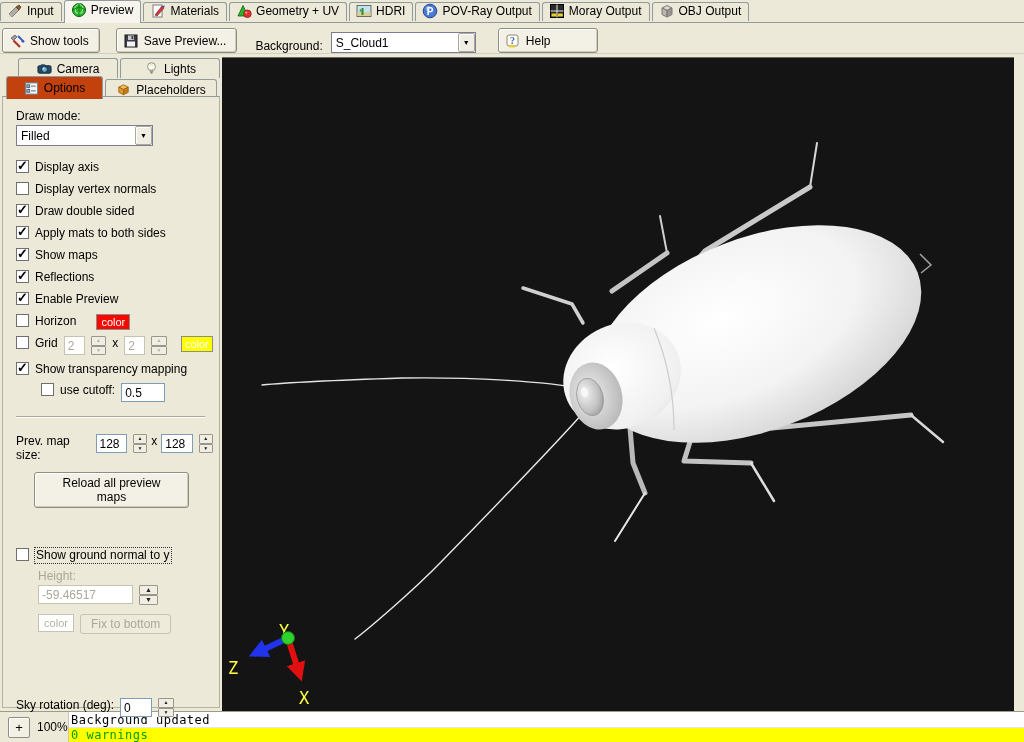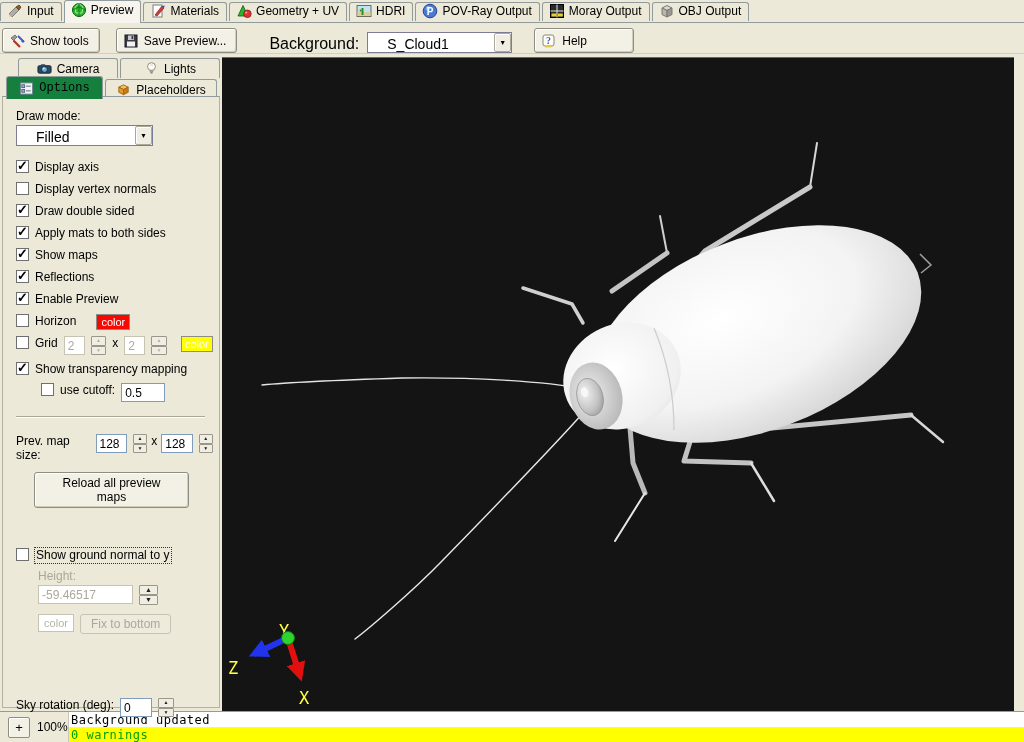--- a/index.html
+++ b/index.html
@@ -48,27 +48,27 @@
     border-bottom: 1px solid #d4d0c0;
   }
   .tb-btn {
     display: inline-flex; align-items: center; gap: 5px;
     height: 25px; padding: 0 10px 0 6px;
     background: #f3f1e6;
     border: 1px solid #8e8d83; border-radius: 3px;
     box-shadow: inset 1px 1px 0 #fff, inset -1px -1px 0 #cfccba;
     font-size: 12px; cursor: default;
   }
-  .tb-label { font-size: 16px; margin-left: 24px; }
+  .tb-label { font-size: 12px; margin-left: 10px; }
   .combo {
     display: inline-flex; align-items: stretch;
     width: 145px; height: 21px;
     border: 1px solid #7c7c94; background: #fff;
   }
-  .combo .val { flex: 1; font-size: 14px; padding: 3px 19px; overflow: hidden; white-space: nowrap; }
+  .combo .val { flex: 1; font-size: 12px; padding: 3px 4px; overflow: hidden; white-space: nowrap; }
   .combo .drop {
     width: 17px; background: #f0eee2;
     border: 1px solid #aca899; border-radius: 2px;
     box-shadow: inset 1px 1px 0 #fff;
     display: flex; align-items: center; justify-content: center;
     font-size: 7px; color: #000;
   }
 
   
   .content { position: absolute; top: 55px; left: 0; width: 857px; height: 655px; }
@@ -76,21 +76,21 @@
   .left-panel { position: absolute; left: 0; top: 0; width: 222px; height: 655px; }
 
   .panel-tabs { position: relative; height: 42px; margin: 2px 2px 0 2px; }
   .ptab {
     position: absolute; display: flex; align-items: center; justify-content: center; gap: 5px;
     border: 1px solid #919b9c; border-bottom: none; border-radius: 3px 3px 0 0;
     background: #ece9d8; font-size: 12px; cursor: default;
   }
   .ptab-camera       { left: 16px;  top: 1px;  width: 100px; height: 20px; }
   .ptab-lights       { left: 118px; top: 1px;  width: 100px; height: 20px; }
-  .ptab-options      { left: 4px;   top: 19px; width: 97px;  height: 23px; background: #15803d; z-index: 2; font-family: Liberation Mono, monospace; }
+  .ptab-options      { left: 4px;   top: 19px; width: 97px;  height: 23px; background: #c2410c; z-index: 2; }
   .ptab-placeholders { left: 103px; top: 22px; width: 112px; height: 20px; }
   .pticon { width: 15px; height: 15px; flex: 0 0 15px; }
 
   .panel-body {
     position: absolute; left: 2px; right: 2px; top: 41px; bottom: 2px;
     border: 1px solid #b5b1a0; border-top: 1px solid #919b9c;
     background: #ece9d8; padding: 8px 6px 0 13px; z-index: 1;
   }
 
   .frow { display: flex; align-items: flex-start; gap: 6px; }

